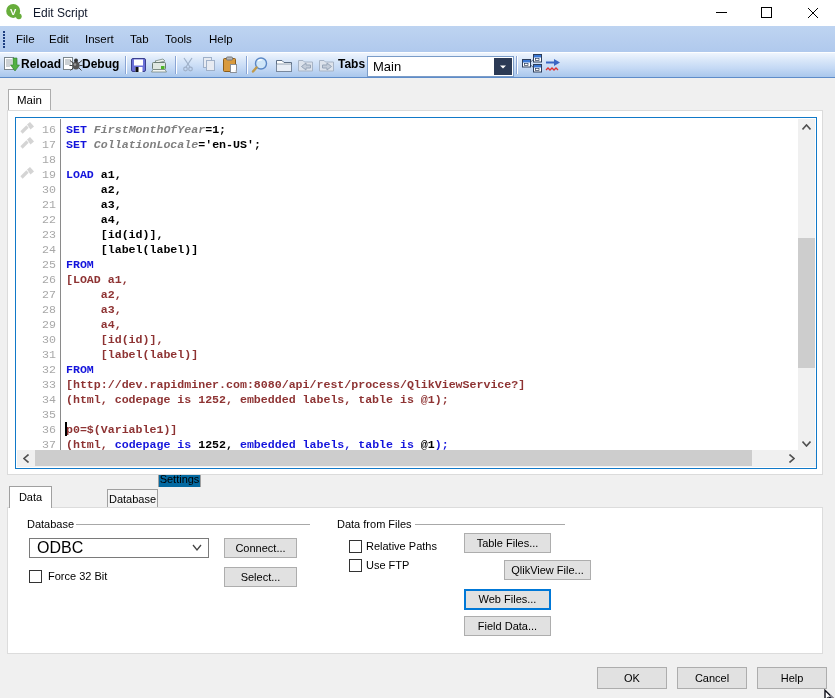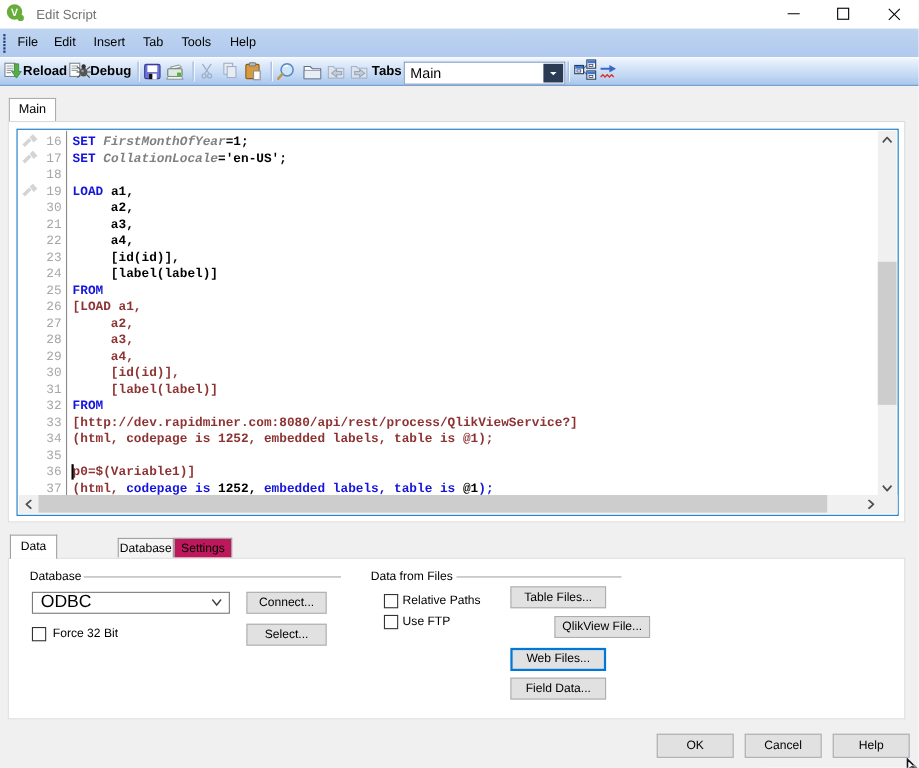--- a/index.html
+++ b/index.html
@@ -1,20 +1,20 @@
 <!DOCTYPE html>
 <html><head>
 <meta charset="utf-8">
 <style>
   html,body{margin:0;padding:0;}
   body{width:835px;height:698px;background:#f0f0f0;font-family:"Liberation Sans",sans-serif;position:relative;overflow:hidden;}
   .abs{position:absolute;}
   
   #titlebar{left:0;top:0;width:835px;height:26px;background:#ffffff;}
-  #title-text{left:33px;top:0;height:26px;line-height:26px;font-size:12px;color:#737373;}
+  #title-text{left:33px;top:0;height:26px;line-height:26px;font-size:12px;color:#0f172a;}
   
   #menubar{left:0;top:26px;width:835px;height:26px;background:linear-gradient(#bed4f1,#b0c9ed);}
   .menuitem{position:absolute;top:0;height:26px;line-height:26px;font-size:11.5px;color:#000;}
   
   #toolbar{left:0;top:52px;width:835px;height:26px;background:linear-gradient(#eff5fd 0%,#d9e7f9 30%,#c3d8f4 65%,#a9c7ec 100%);border-top:1px solid #fdfeff;border-bottom:1px solid #5e8cc9;box-sizing:border-box;}
   .tbtext{position:absolute;top:0;height:25px;line-height:25px;font-size:12px;color:#000;font-weight:bold;}
   .tsep{position:absolute;top:56px;width:1px;height:18px;background:#fff;border-left:1px solid #8aa5d4;}
   
   #maintab{left:8px;top:89px;width:43px;height:21px;background:#fff;border:1px solid #acacac;border-bottom:none;font-size:11.5px;text-align:center;line-height:21px;box-sizing:border-box;z-index:3;}
   #container{left:7px;top:110px;width:816px;height:365px;background:#fff;border:1px solid #dbdbdb;box-sizing:border-box;z-index:1;}
@@ -279,21 +279,21 @@
       <div id="hthumb"></div>
       <svg style="position:absolute;right:22px;top:4px" width="6" height="9">
         <path d="M0.5 0.5 L5 4.5 L0.5 8.5" fill="none" stroke="#505050" stroke-width="1.6"></path>
       </svg>
     </div>
   </div>
 
   <div class="btab" style="left:9px;top:486px;width:43px;height:22px;line-height:21px;z-index:2;">Data</div>
   <div class="btab" style="left:52px;top:517px;width:79px;height:18px;line-height:18px;background:#f5f5f5;">Functions</div>
   <div class="btab" style="left:107px;top:489px;width:51px;height:18px;line-height:18px;background:#f5f5f5;">Database</div>
-  <div class="btab" style="left:158px;top:489px;width:53px;height:18px;line-height:18px;background:#be185d;">Settings</div>
+  <div class="btab" style="left:158px;top:469px;width:43px;height:18px;line-height:18px;background:#0369a1;">Settings</div>
   <div class="abs" id="panel"></div>
 
   <div class="grouplabel" style="left:27px;top:518px;">Database</div>
   <div class="groupline" style="left:76px;top:524px;width:234px;"></div>
   <div class="abs" id="combo">
     <div style="position:absolute;left:7px;top:0;height:18px;line-height:18px;font-size:16px;text-align:right;">ODBC</div>
     <svg style="position:absolute;right:6px;top:5px" width="10" height="8">
       <path d="M1 1 L5 6 L9 1" fill="none" stroke="#444" stroke-width="1.3"></path>
     </svg>
   </div>

